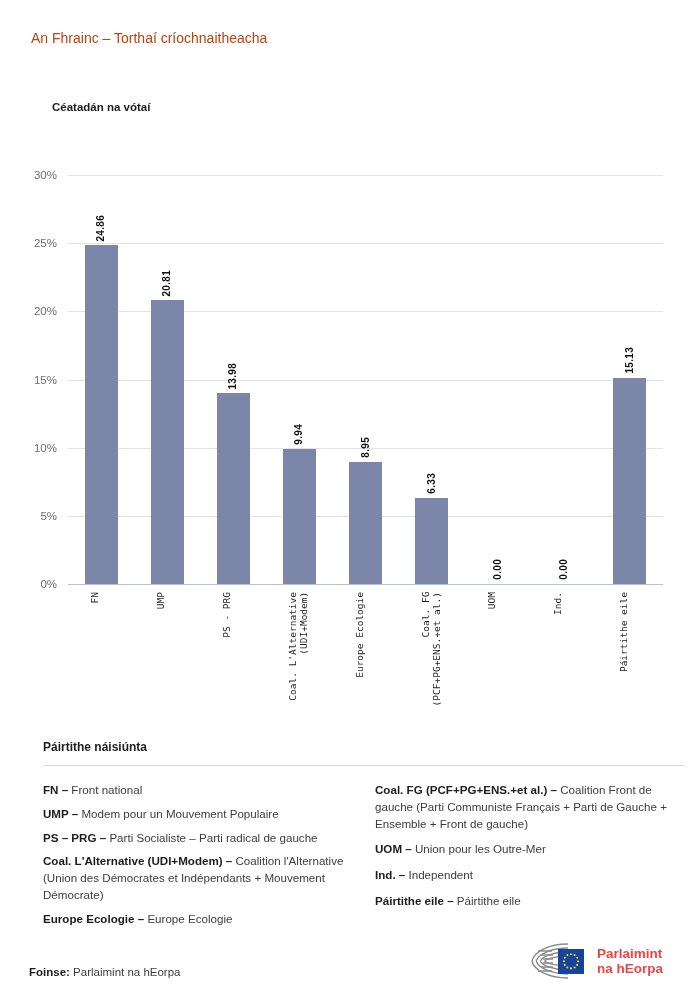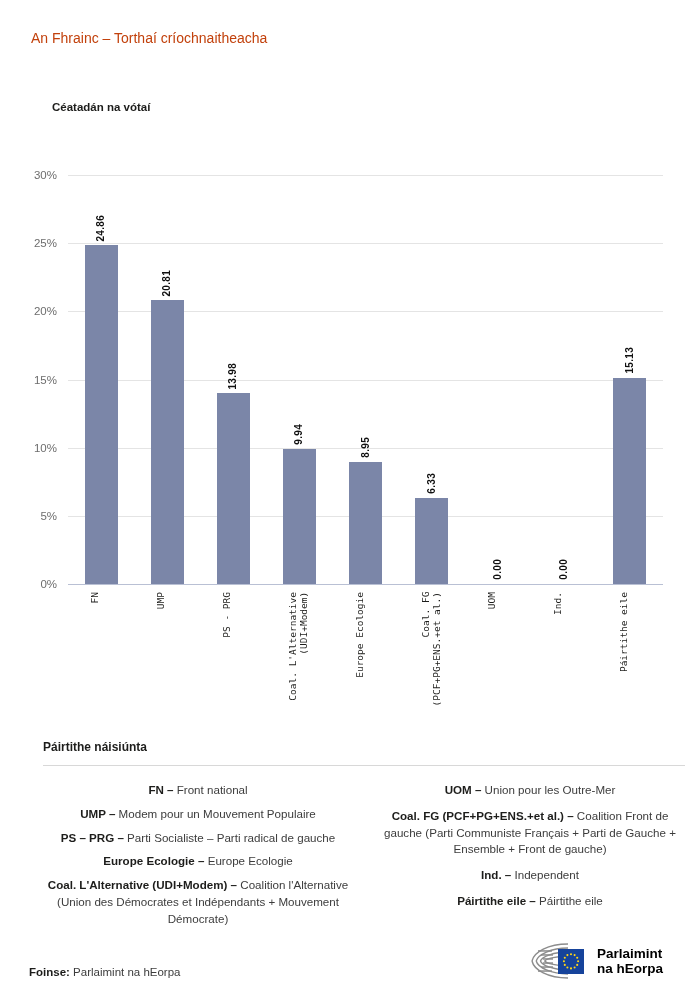--- a/index.html
+++ b/index.html
@@ -78,38 +78,37 @@
   #legend-rule {
     margin-top: 11px; height: 1px; background: #d8d8d8; width: 642px;
   }
   #legend-cols {
     margin-top: 16px; display: flex; gap: 22px;
   }
   .legend-col { width: 310px; }
   .legend-entry {
     font-size: 11.6px; line-height: 1.45; color: #3c3c3c;
     margin-bottom: 7px;
-    text-align: center;
   }
   .legend-entry b { color: #1d1d1b; font-weight: bold; }
   .legend-col.right .legend-entry { margin-bottom: 9px; }
 
   
   #source {
     position: absolute; left: 29px; top: 966px;
     font-size: 11.5px; color: #3c3c3c; text-align: right;
   }
   #source b { color: #1d1d1b; }
   #logo {
     position: absolute; left: 528px; top: 938px;
     width: 145px; height: 46px;
     display: flex; align-items: center; gap: 7px;
   }
   #logo-text {
-    font-size: 13.5px; font-weight: bold; color: #000000;
+    font-size: 13.5px; font-weight: bold; color: #ef4444;
     line-height: 1.12; white-space: pre-line;
   }
 </style>
 </head>
 <body>
 
 <div id="header">
   <div id="page-subtitle">An Fhrainc – Torthaí críochnaitheacha</div>
 </div>
 <div id="axis-caption">Céatadán na vótaí</div>
@@ -161,26 +160,26 @@
   </div>
 
 <div id="legend">
   <div id="legend-title">Páirtithe náisiúnta</div>
   <div id="legend-rule"></div>
   <div id="legend-cols">
     <div class="legend-col left" id="legend-left">
         <div class="legend-entry"><b>FN –</b><span> Front national</span></div>
         <div class="legend-entry"><b>UMP –</b><span> Modem pour un Mouvement Populaire</span></div>
         <div class="legend-entry"><b>PS – PRG –</b><span> Parti Socialiste – Parti radical de gauche</span></div>
+        <div class="legend-entry"><b>Coal. L'Alternative (UDI+Modem) –</b><span> Coalition l'Alternative (Union des Démocrates et Indépendants + Mouvement Démocrate)</span></div>
         <div class="legend-entry"><b>Europe Ecologie –</b><span> Europe Ecologie</span></div>
-        <div class="legend-entry"><b>Coal. L'Alternative (UDI+Modem) –</b><span> Coalition l'Alternative (Union des Démocrates et Indépendants + Mouvement Démocrate)</span></div>
       </div>
     <div class="legend-col right" id="legend-right">
+        <div class="legend-entry"><b>Coal. FG (PCF+PG+ENS.+et al.) –</b><span> Coalition Front de gauche (Parti Communiste Français + Parti de Gauche + Ensemble + Front de gauche)</span></div>
         <div class="legend-entry"><b>UOM –</b><span> Union pour les Outre-Mer</span></div>
-        <div class="legend-entry"><b>Coal. FG (PCF+PG+ENS.+et al.) –</b><span> Coalition Front de gauche (Parti Communiste Français + Parti de Gauche + Ensemble + Front de gauche)</span></div>
         <div class="legend-entry"><b>Ind. –</b><span> Independent</span></div>
         <div class="legend-entry"><b>Páirtithe eile –</b><span> Páirtithe eile</span></div>
       </div>
   </div>
 </div>
 
 <div id="source">
   <b>Foinse:</b>
   <span>Parlaimint na hEorpa</span>
 </div>

